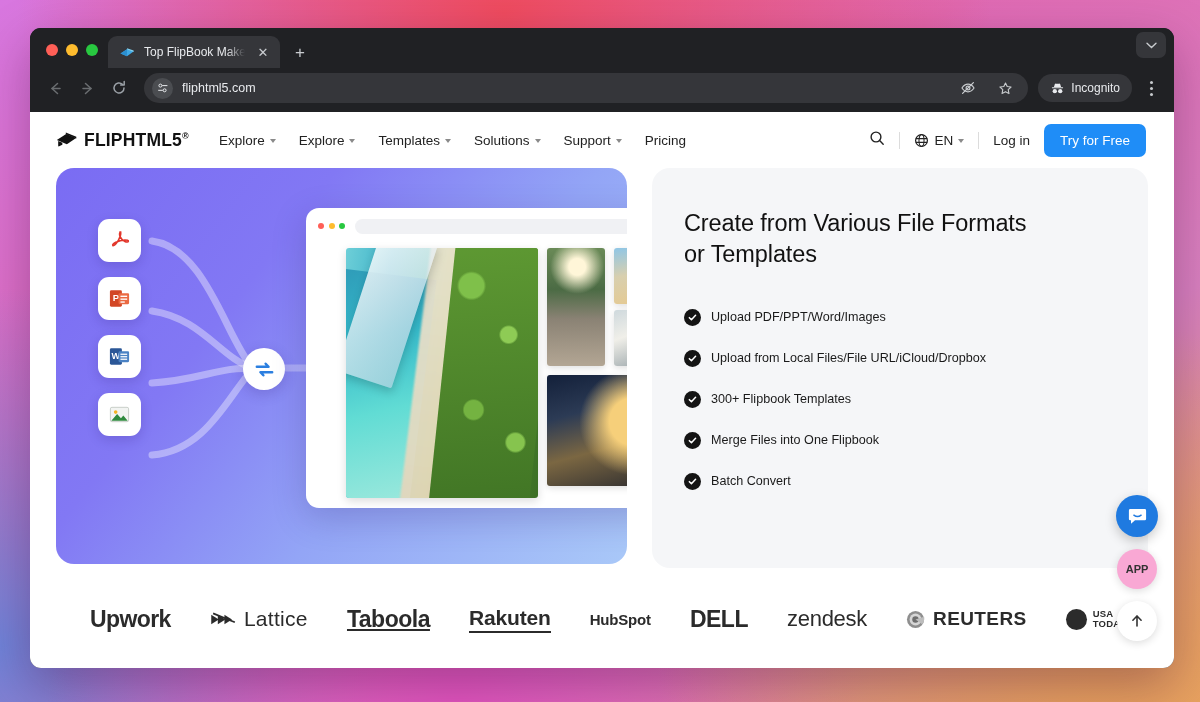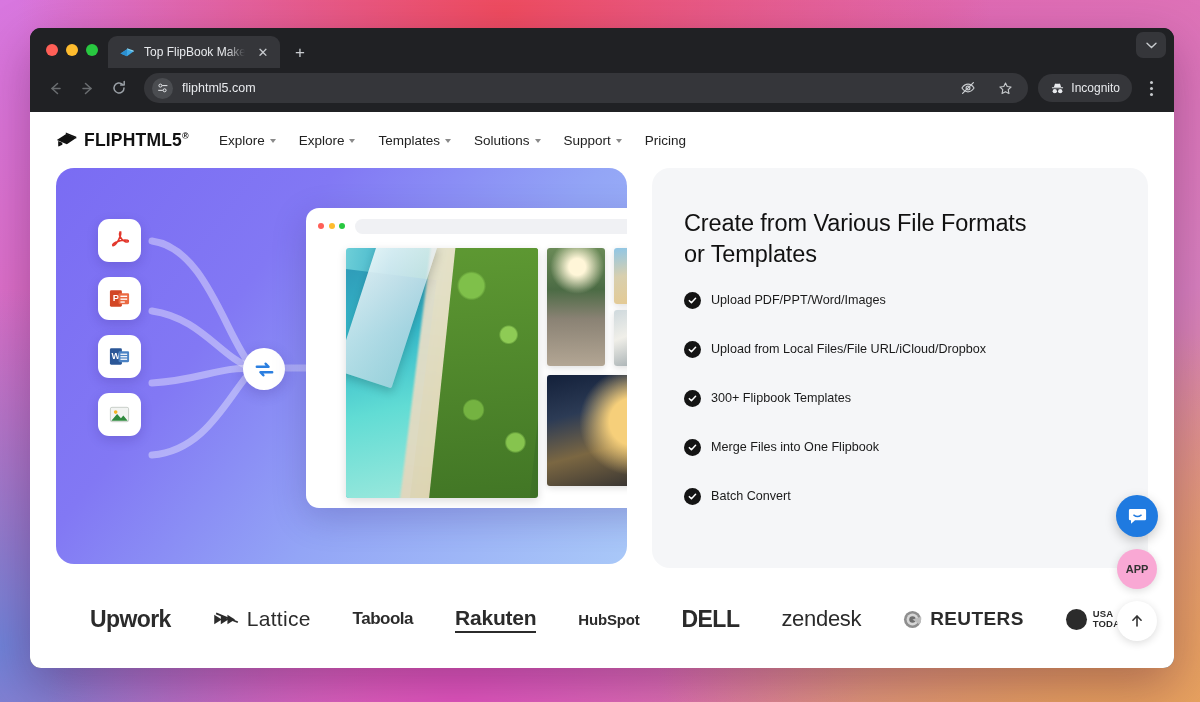--- a/index.html
+++ b/index.html
@@ -256,21 +256,21 @@
     flex: 1;
     background: #f5f6f8;
     border-radius: 18px;
     padding: 40px 32px 0 32px;
   }
   .hero-h1 {
     font-size: 23.5px; line-height: 1.33; color: #111;
     font-weight: normal; letter-spacing: -.1px;
     max-width: 360px;
   }
-  .feat-list { margin-top: 21px; display: flex; flex-direction: column; gap: 32px; }
+  .feat-list { margin-top: 38px; display: flex; flex-direction: column; gap: 24px; }
   .feat { display: flex; align-items: center; gap: 10px; }
   .check {
     width: 17px; height: 17px; border-radius: 50%; background: #141414;
     display: flex; align-items: center; justify-content: center; flex: 0 0 17px;
   }
   .feat-text { font-size: 12.6px; color: #1a1a1a; }
   .cta-row { margin-top: 26px; display: flex; gap: 20px; }
   .btn-dark {
     background: #0d0d0d; color: #fff; font-size: 14px;
     padding: 15px 29px; border-radius: 9px; border: 0; font-family: inherit;
@@ -284,21 +284,21 @@
   
   .logostrip {
     display: flex; align-items: center; justify-content: space-between;
     padding: 22px 48px 0 48px;
     height: 80px;
     margin-left: 12px;
   }
   .logo-item { color: #2b2b2b; display: flex; align-items: center; }
   .lg-upwork { font-size: 23px; font-weight: bold; letter-spacing: -.6px; }
   .lg-lattice { font-size: 21px; letter-spacing: .3px; display:flex; align-items:center; gap:7px;}
-  .lg-taboola { font-size: 17px; font-weight: bold; letter-spacing: -.5px; }
+  .lg-taboola { font-size: 23px; font-weight: bold; letter-spacing: -.5px; text-decoration: underline; }
   .lg-rakuten { font-size: 21px; font-weight: bold; letter-spacing: -.2px; border-bottom: 2.5px solid #2b2b2b; padding-bottom: 1px; }
   .lg-hubspot { font-size: 15px; font-weight: bold; letter-spacing: -.2px; }
   .lg-dell { font-size: 23px; font-weight: bold; letter-spacing: -.5px; }
   .lg-zendesk { font-size: 22px; letter-spacing: -.3px; }
   .lg-reuters { font-size: 19px; font-weight: bold; letter-spacing: .4px; display:flex; align-items:center; gap:8px; }
   .lg-usatoday { display: flex; align-items: center; gap: 6px; }
   .usa-dot { width: 21px; height: 21px; border-radius: 50%; background: #2b2b2b; display:block; }
   .usa-txt { font-size: 9.5px; font-weight: bold; line-height: 1.05; letter-spacing: .2px; }
 
   
@@ -447,20 +447,41 @@
         </div>
         <div class="navlink">
           <span>Support</span>
             <span class="caret"></span>
         </div>
         <div class="navlink">
           <span>Pricing</span>
         </div>
       </div>
 
+      <div class="nav-right">
+        <span>
+          <svg width="16" height="16" viewBox="0 0 16 16">
+              <circle cx="7" cy="7" r="4.9" fill="none" stroke="#222" stroke-width="1.4"></circle>
+              <path d="M10.6 10.6 L14.2 14.2" stroke="#222" stroke-width="1.4" stroke-linecap="round"></path>
+            </svg>
+        </span>
+        <span class="divider-v"></span>
+        <div class="lang">
+          <svg width="15" height="15" viewBox="0 0 16 16">
+            <circle cx="8" cy="8" r="6.3" fill="none" stroke="#222" stroke-width="1.3"></circle>
+            <ellipse cx="8" cy="8" rx="2.7" ry="6.3" fill="none" stroke="#222" stroke-width="1.1"></ellipse>
+            <path d="M1.9 6 H14.1 M1.9 10 H14.1" stroke="#222" stroke-width="1.1"></path>
+          </svg>
+          <span>EN</span>
+          <span class="caret"></span>
+        </div>
+        <span class="divider-v"></span>
+        <span class="login">Log in</span>
+        <button class="try-btn">Try for Free</button>
+      </div>
     </div>
 
     <div class="hero">
 
       <div class="hero-left">
         <svg class="flow-svg" width="571" height="396" viewBox="0 0 571 396">
           <g fill="none" stroke="#ffffff" stroke-opacity=".38" stroke-width="7" stroke-linecap="round">
             <path d="M96 73 C 150 80, 170 170, 196 199"></path>
             <path d="M96 143 C 145 150, 165 190, 196 200"></path>
             <path d="M96 215 C 145 212, 165 198, 196 201"></path>

